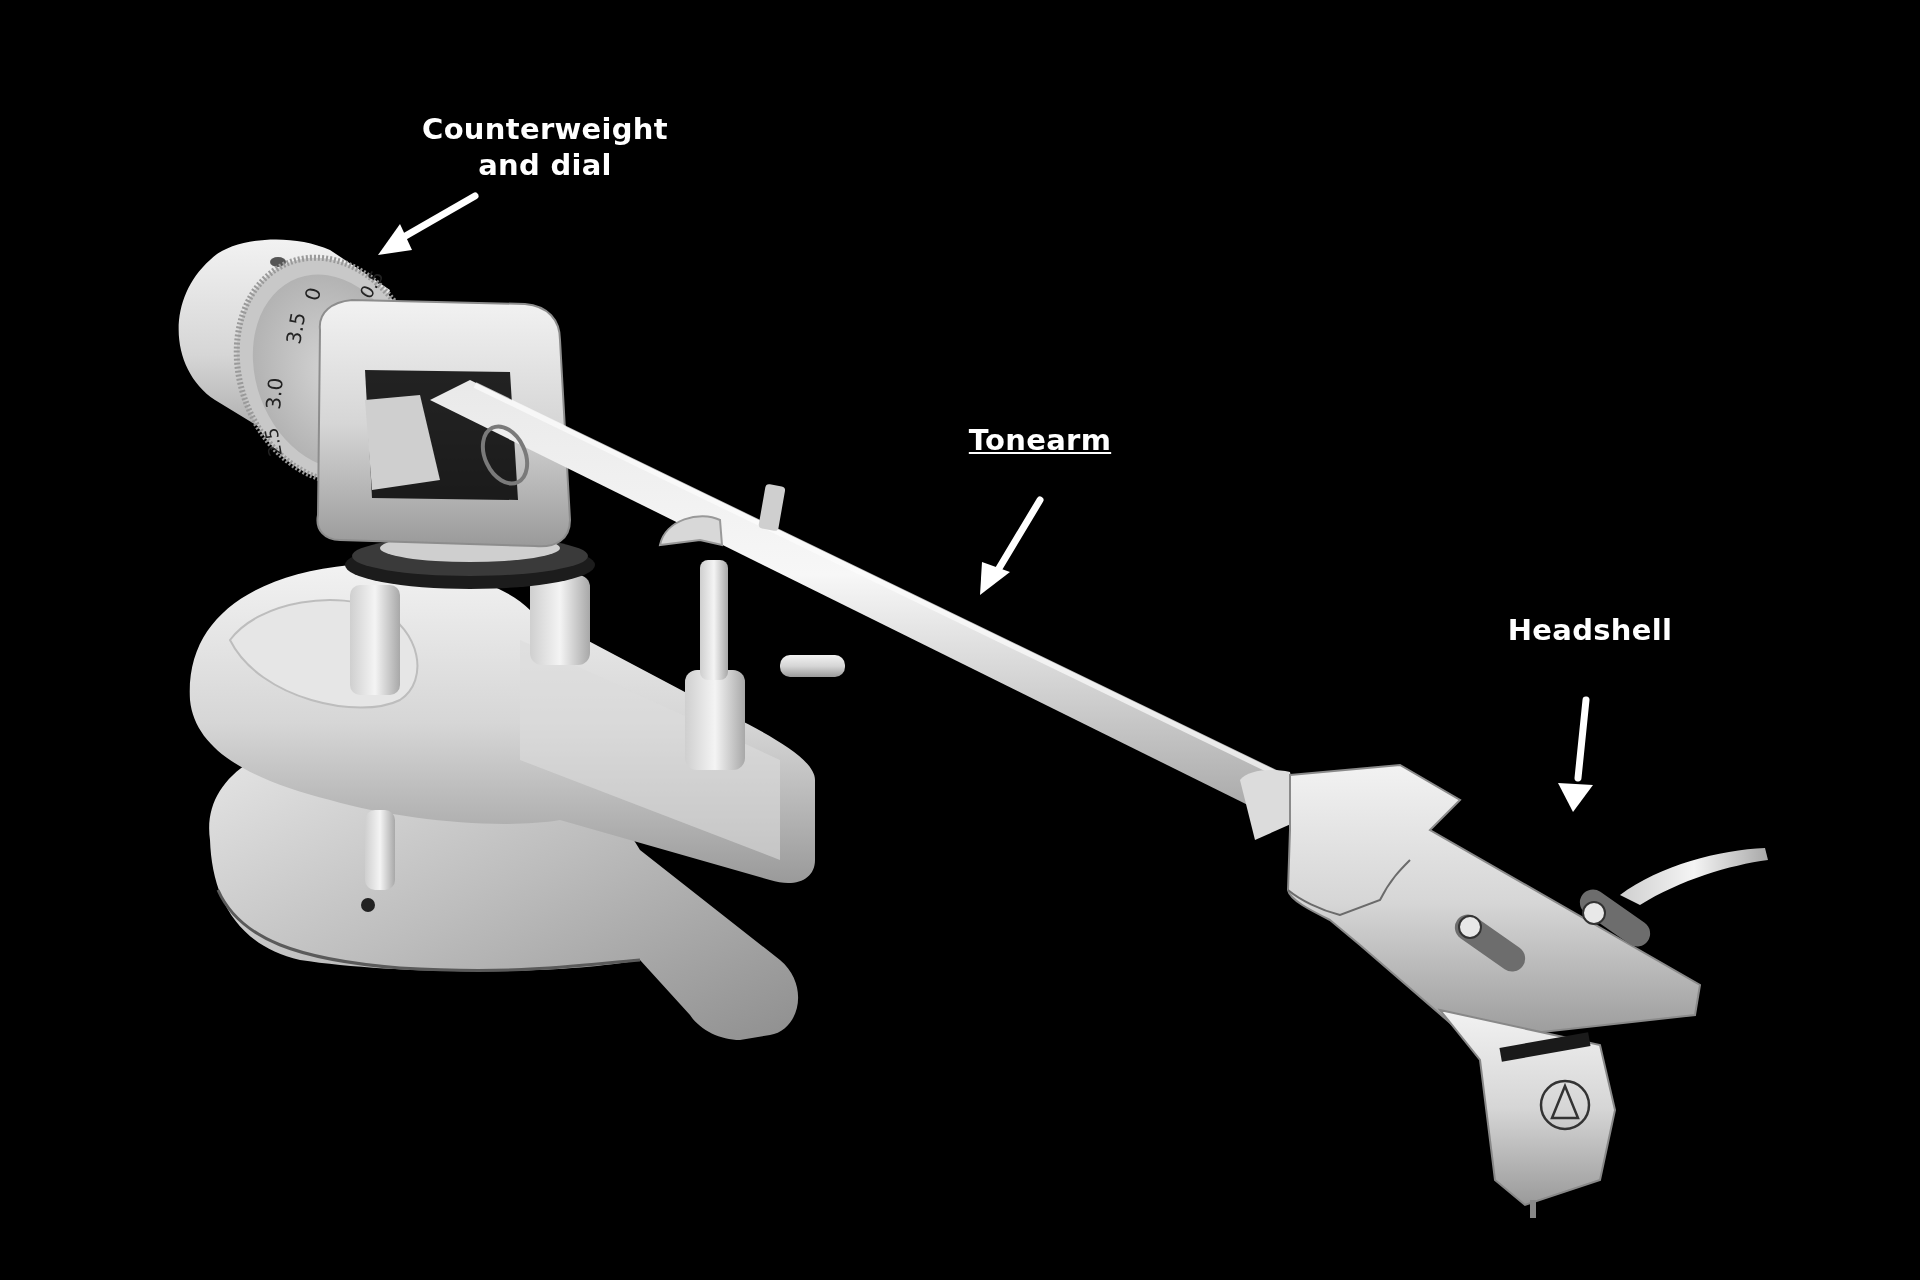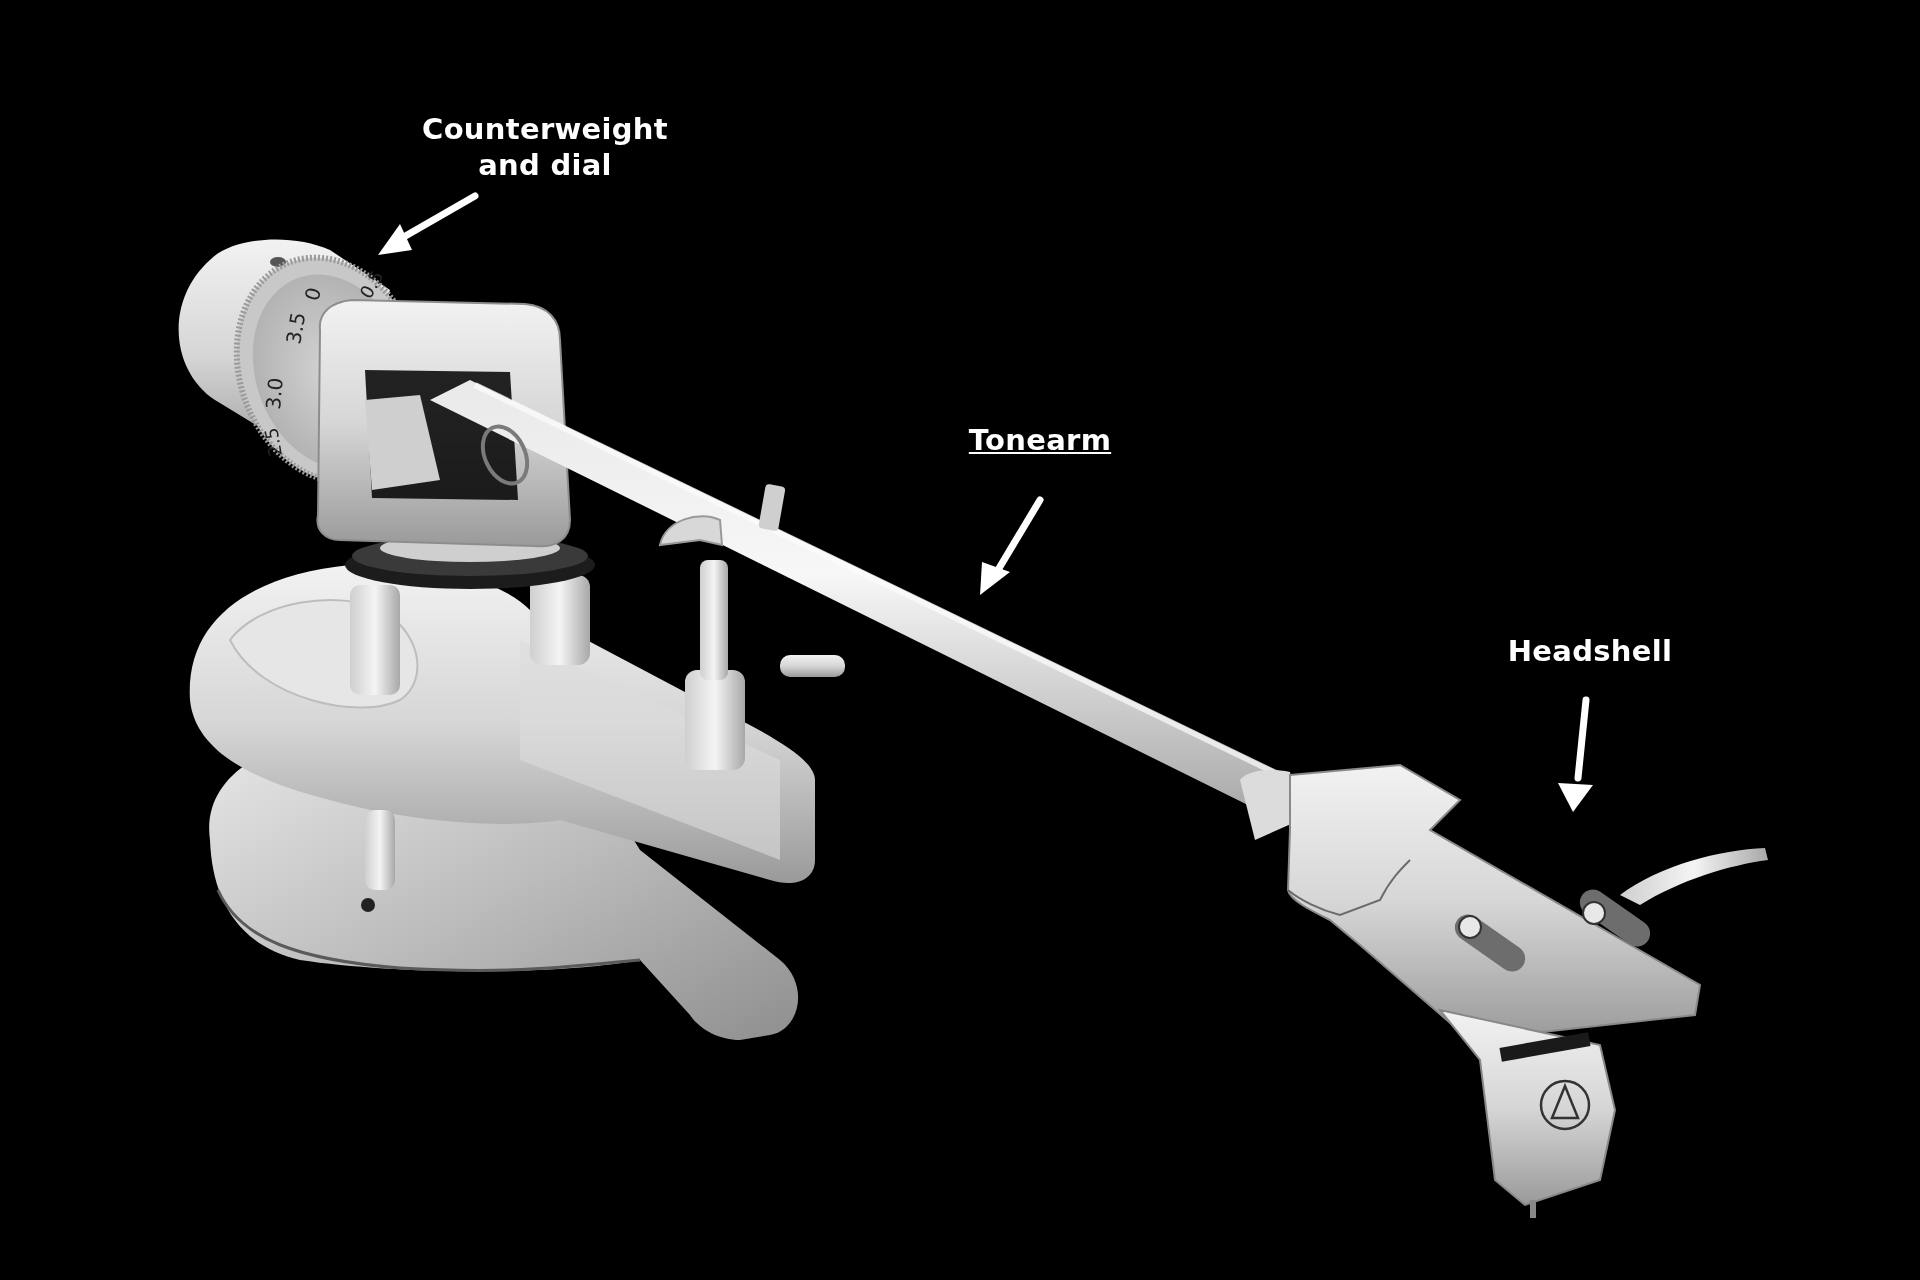--- a/index.html
+++ b/index.html
@@ -24,21 +24,21 @@
       color: #fff;
       font-weight: bold;
       font-size: 29px;
       line-height: 36px;
       text-align: center;
       white-space: pre-line;
       letter-spacing: 0.3px;
     }
     #label-counterweight { left: 395px; top: 82px; width: 300px; margin-top: 29px; }
     #label-tonearm { left: 940px; top: 422px; width: 200px; text-decoration: underline; }
-    #label-headshell { left: 1480px; top: 633px; width: 220px; }
+    #label-headshell { left: 1480px; top: 612px; width: 220px; }
     svg text { font-family: "DejaVu Sans", sans-serif; }
   </style>
 </head>
 <body>
 
 <div class="stage">
 
   <svg width="1920" height="1280" viewBox="0 0 1920 1280" xmlns="http://www.w3.org/2000/svg">
     <defs>
       <linearGradient id="metalV" x1="0" y1="0" x2="0" y2="1">

